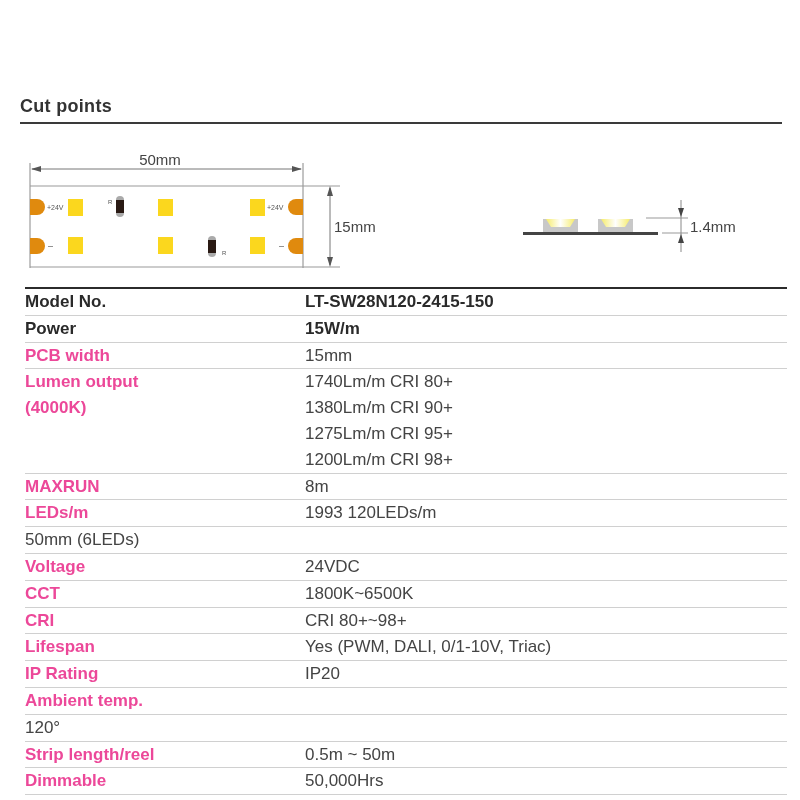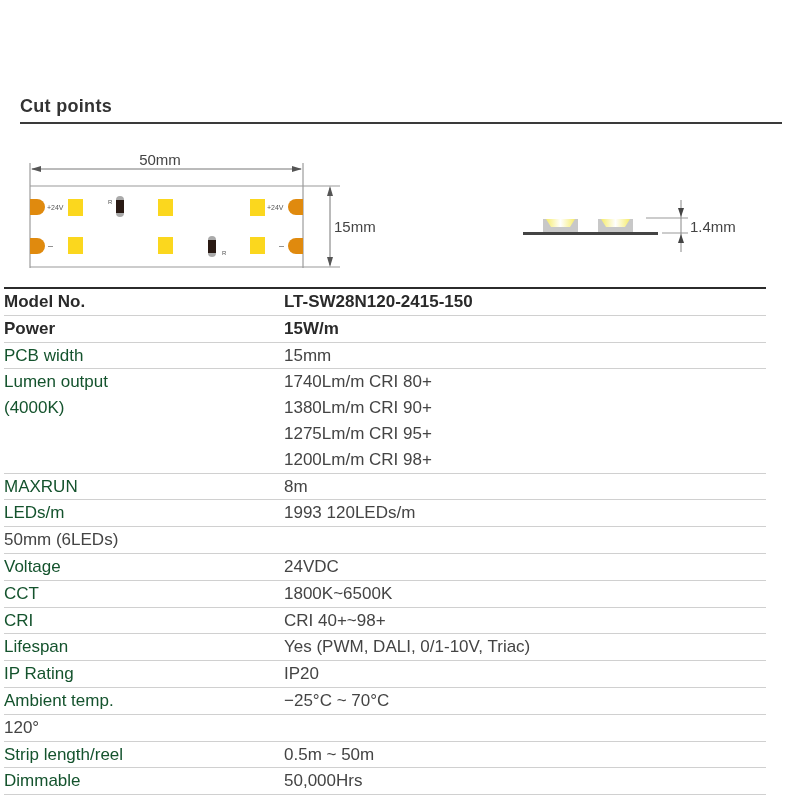--- a/index.html
+++ b/index.html
@@ -3,24 +3,24 @@
 <meta charset="utf-8">
 <style>
   html, body { margin:0; padding:0; background:#ffffff; }
   body { width:800px; height:800px; position:relative; overflow:hidden;
          font-family:"Liberation Sans", "DejaVu Sans", sans-serif; color:#3a3a3a; }
   .title { position:absolute; left:20px; top:96px; font-size:18px; font-weight:bold;
            color:#333; letter-spacing:0.3px; }
   .title-rule { position:absolute; left:20px; top:122px; width:762px; height:2px; background:#3a3a3a; }
   .diagram { position:absolute; left:0; top:140px; width:800px; height:140px; }
   .diagram text { font-family:"Liberation Sans", "DejaVu Sans", sans-serif; }
-  .spec-table { position:absolute; left:4px; top:287px; width:762px; border-collapse:collapse; }
+  .spec-table { position:absolute; left:25px; top:287px; width:762px; border-collapse:collapse; }
   .spec-table .top-rule { height:2px; background:#2b2b2b; }
   .row { display:flex; border-bottom:1.5px solid #d0d0d0; }
-  .cell-label { width:280px; font-size:17px; line-height:25.8px; color:#14532d; font-weight:400; }
+  .cell-label { width:280px; font-size:17px; line-height:25.8px; color:#ec4899; font-weight:700; }
   .cell-value { flex:1; font-size:17px; line-height:25.8px; color:#444; }
   .row.bold .cell-label, .row.bold .cell-value { font-weight:bold; color:#2a2a2a; }
   .multi { display:flex; flex-direction:column; }
 </style>
 </head>
 <body>
 
 <div class="title">Cut points</div>
 <div class="title-rule"></div>
 
@@ -166,21 +166,21 @@
       </div>
       <div class="cell-value multi">
         <span>1800K~6500K</span>
       </div>
     </div>
     <div class="row">
       <div class="cell-label multi">
         <span>CRI</span>
       </div>
       <div class="cell-value multi">
-        <span>CRI 40+~98+</span>
+        <span>CRI 80+~98+</span>
       </div>
     </div>
     <div class="row">
       <div class="cell-label multi">
         <span>Lifespan</span>
       </div>
       <div class="cell-value multi">
         <span>Yes (PWM, DALI, 0/1-10V, Triac)</span>
       </div>
     </div>
@@ -189,23 +189,20 @@
         <span>IP Rating</span>
       </div>
       <div class="cell-value multi">
         <span>IP20</span>
       </div>
     </div>
     <div class="row">
       <div class="cell-label multi">
         <span>Ambient temp.</span>
       </div>
-      <div class="cell-value multi">
-        <span>−25°C ~ 70°C</span>
-      </div>
     </div>
     <div class="row">
       <div class="cell-value multi">
         <span>120°</span>
       </div>
     </div>
     <div class="row">
       <div class="cell-label multi">
         <span>Strip length/reel</span>
       </div>

